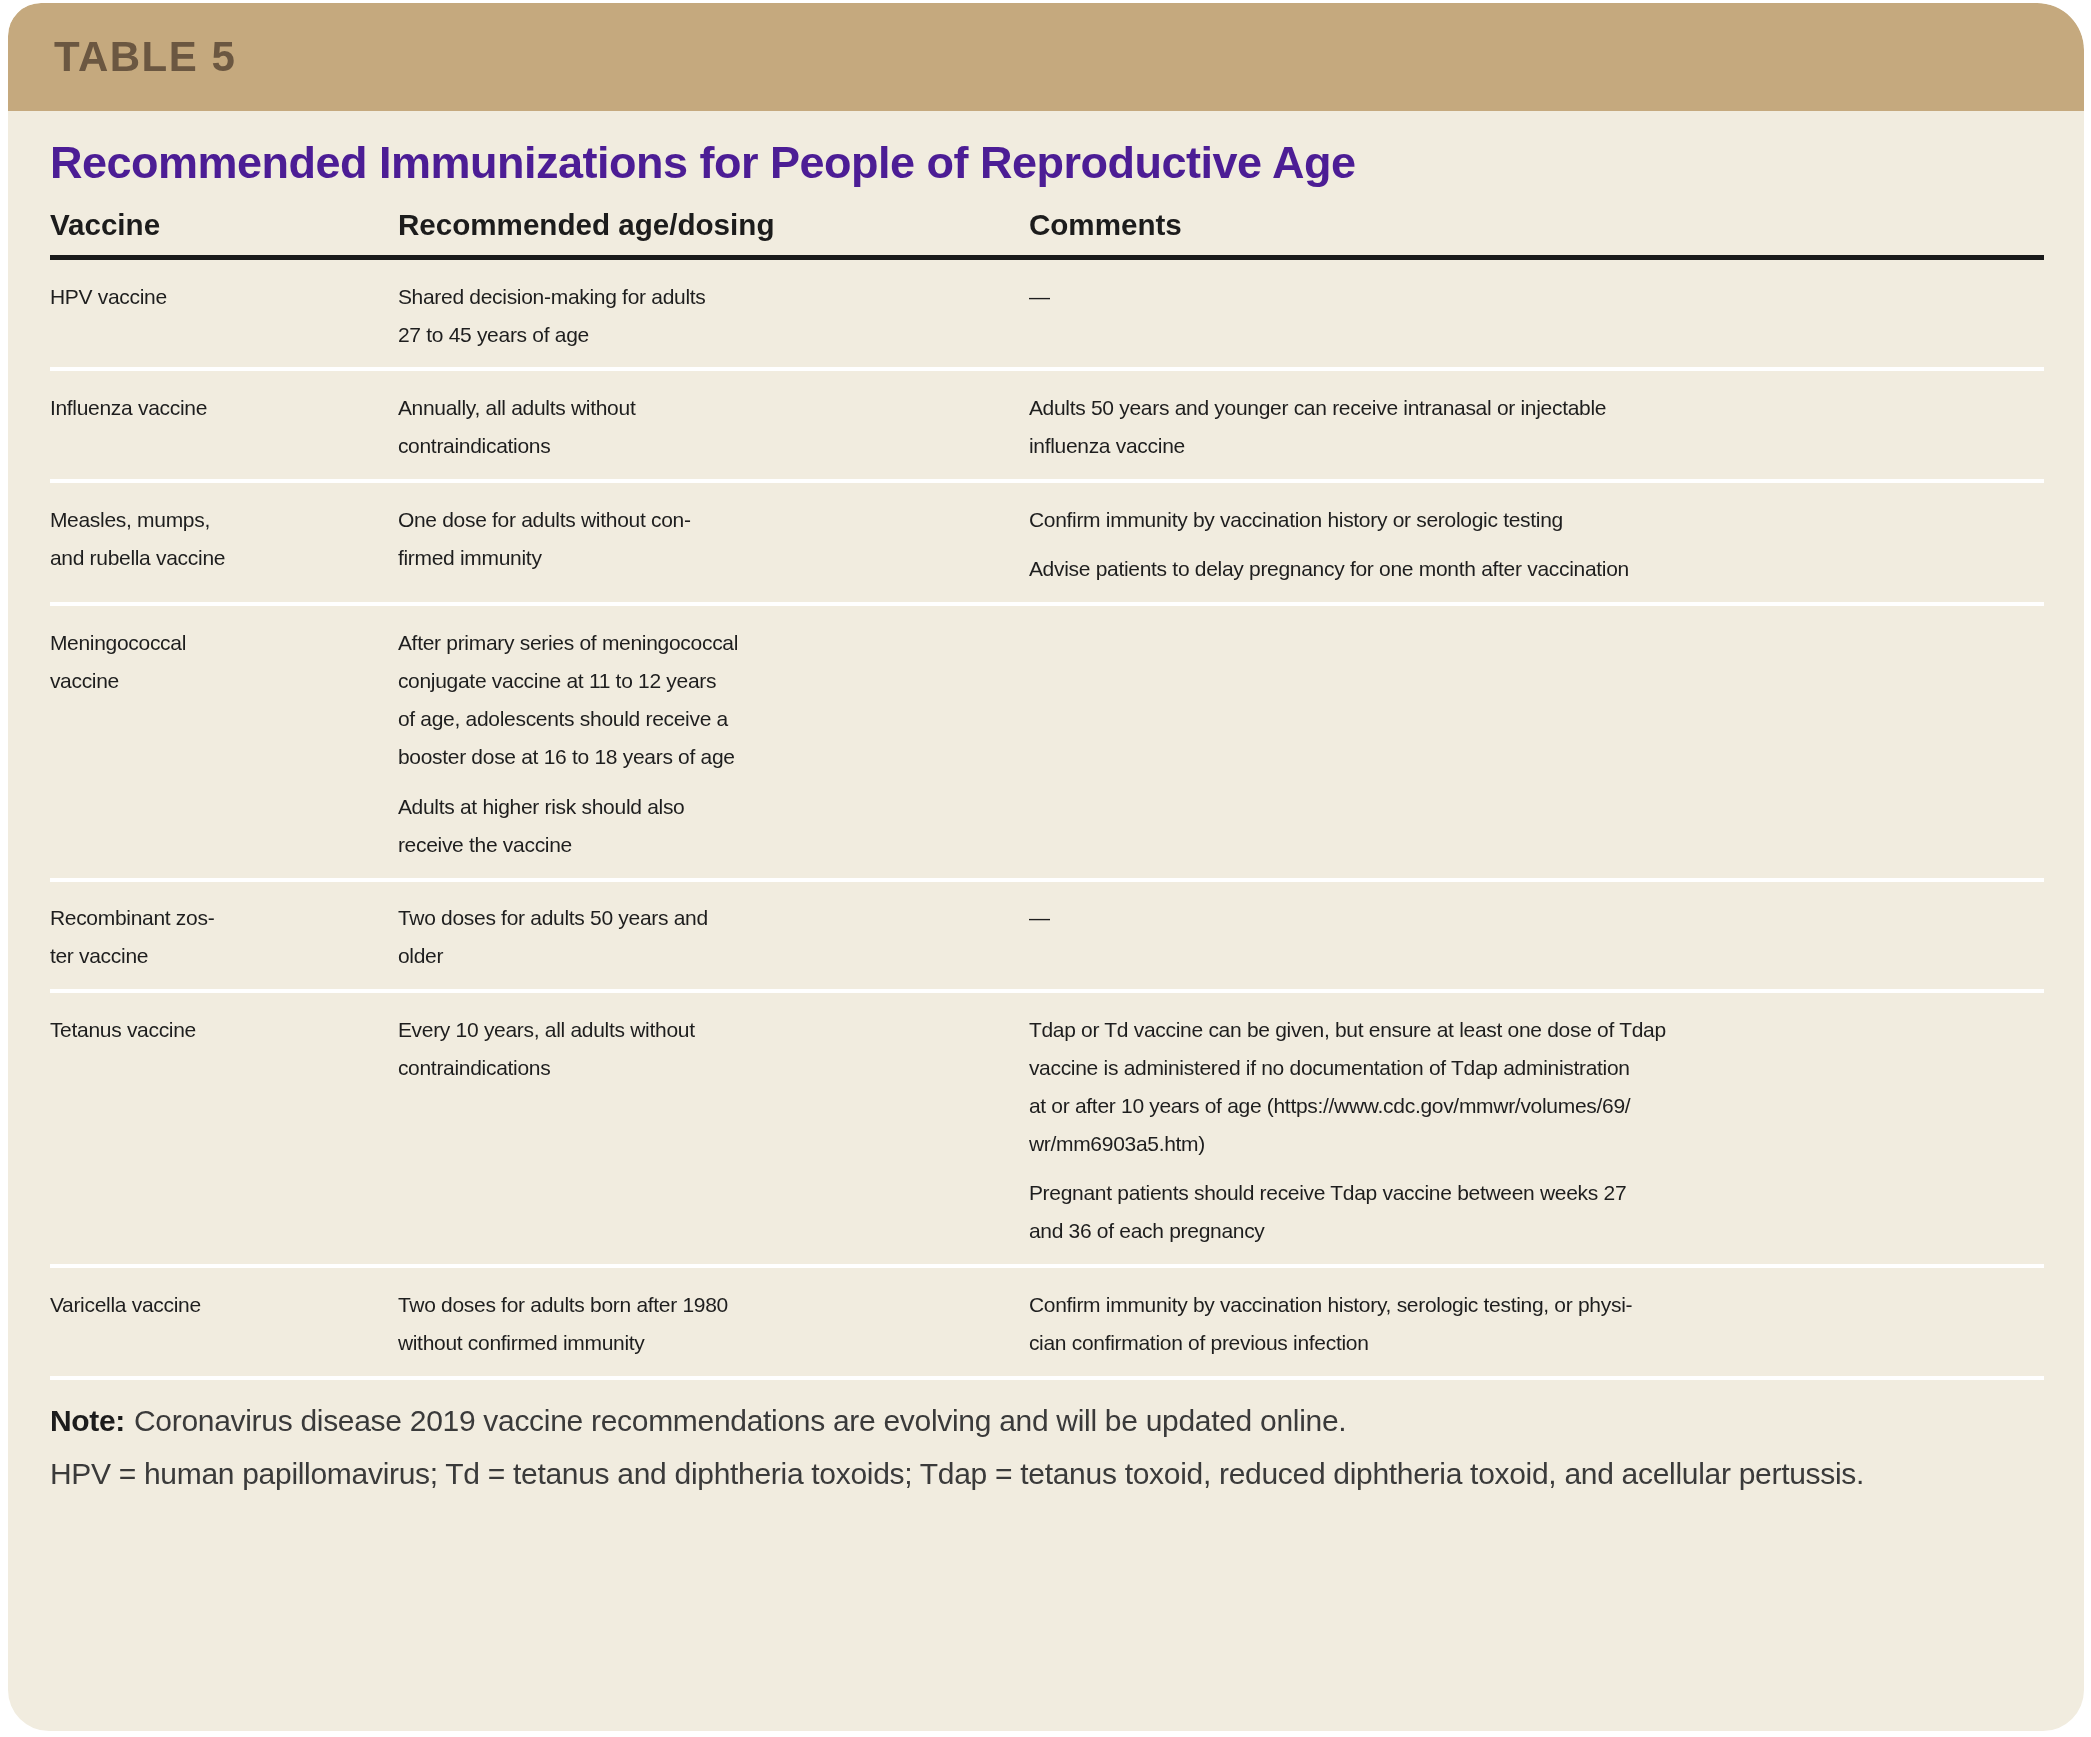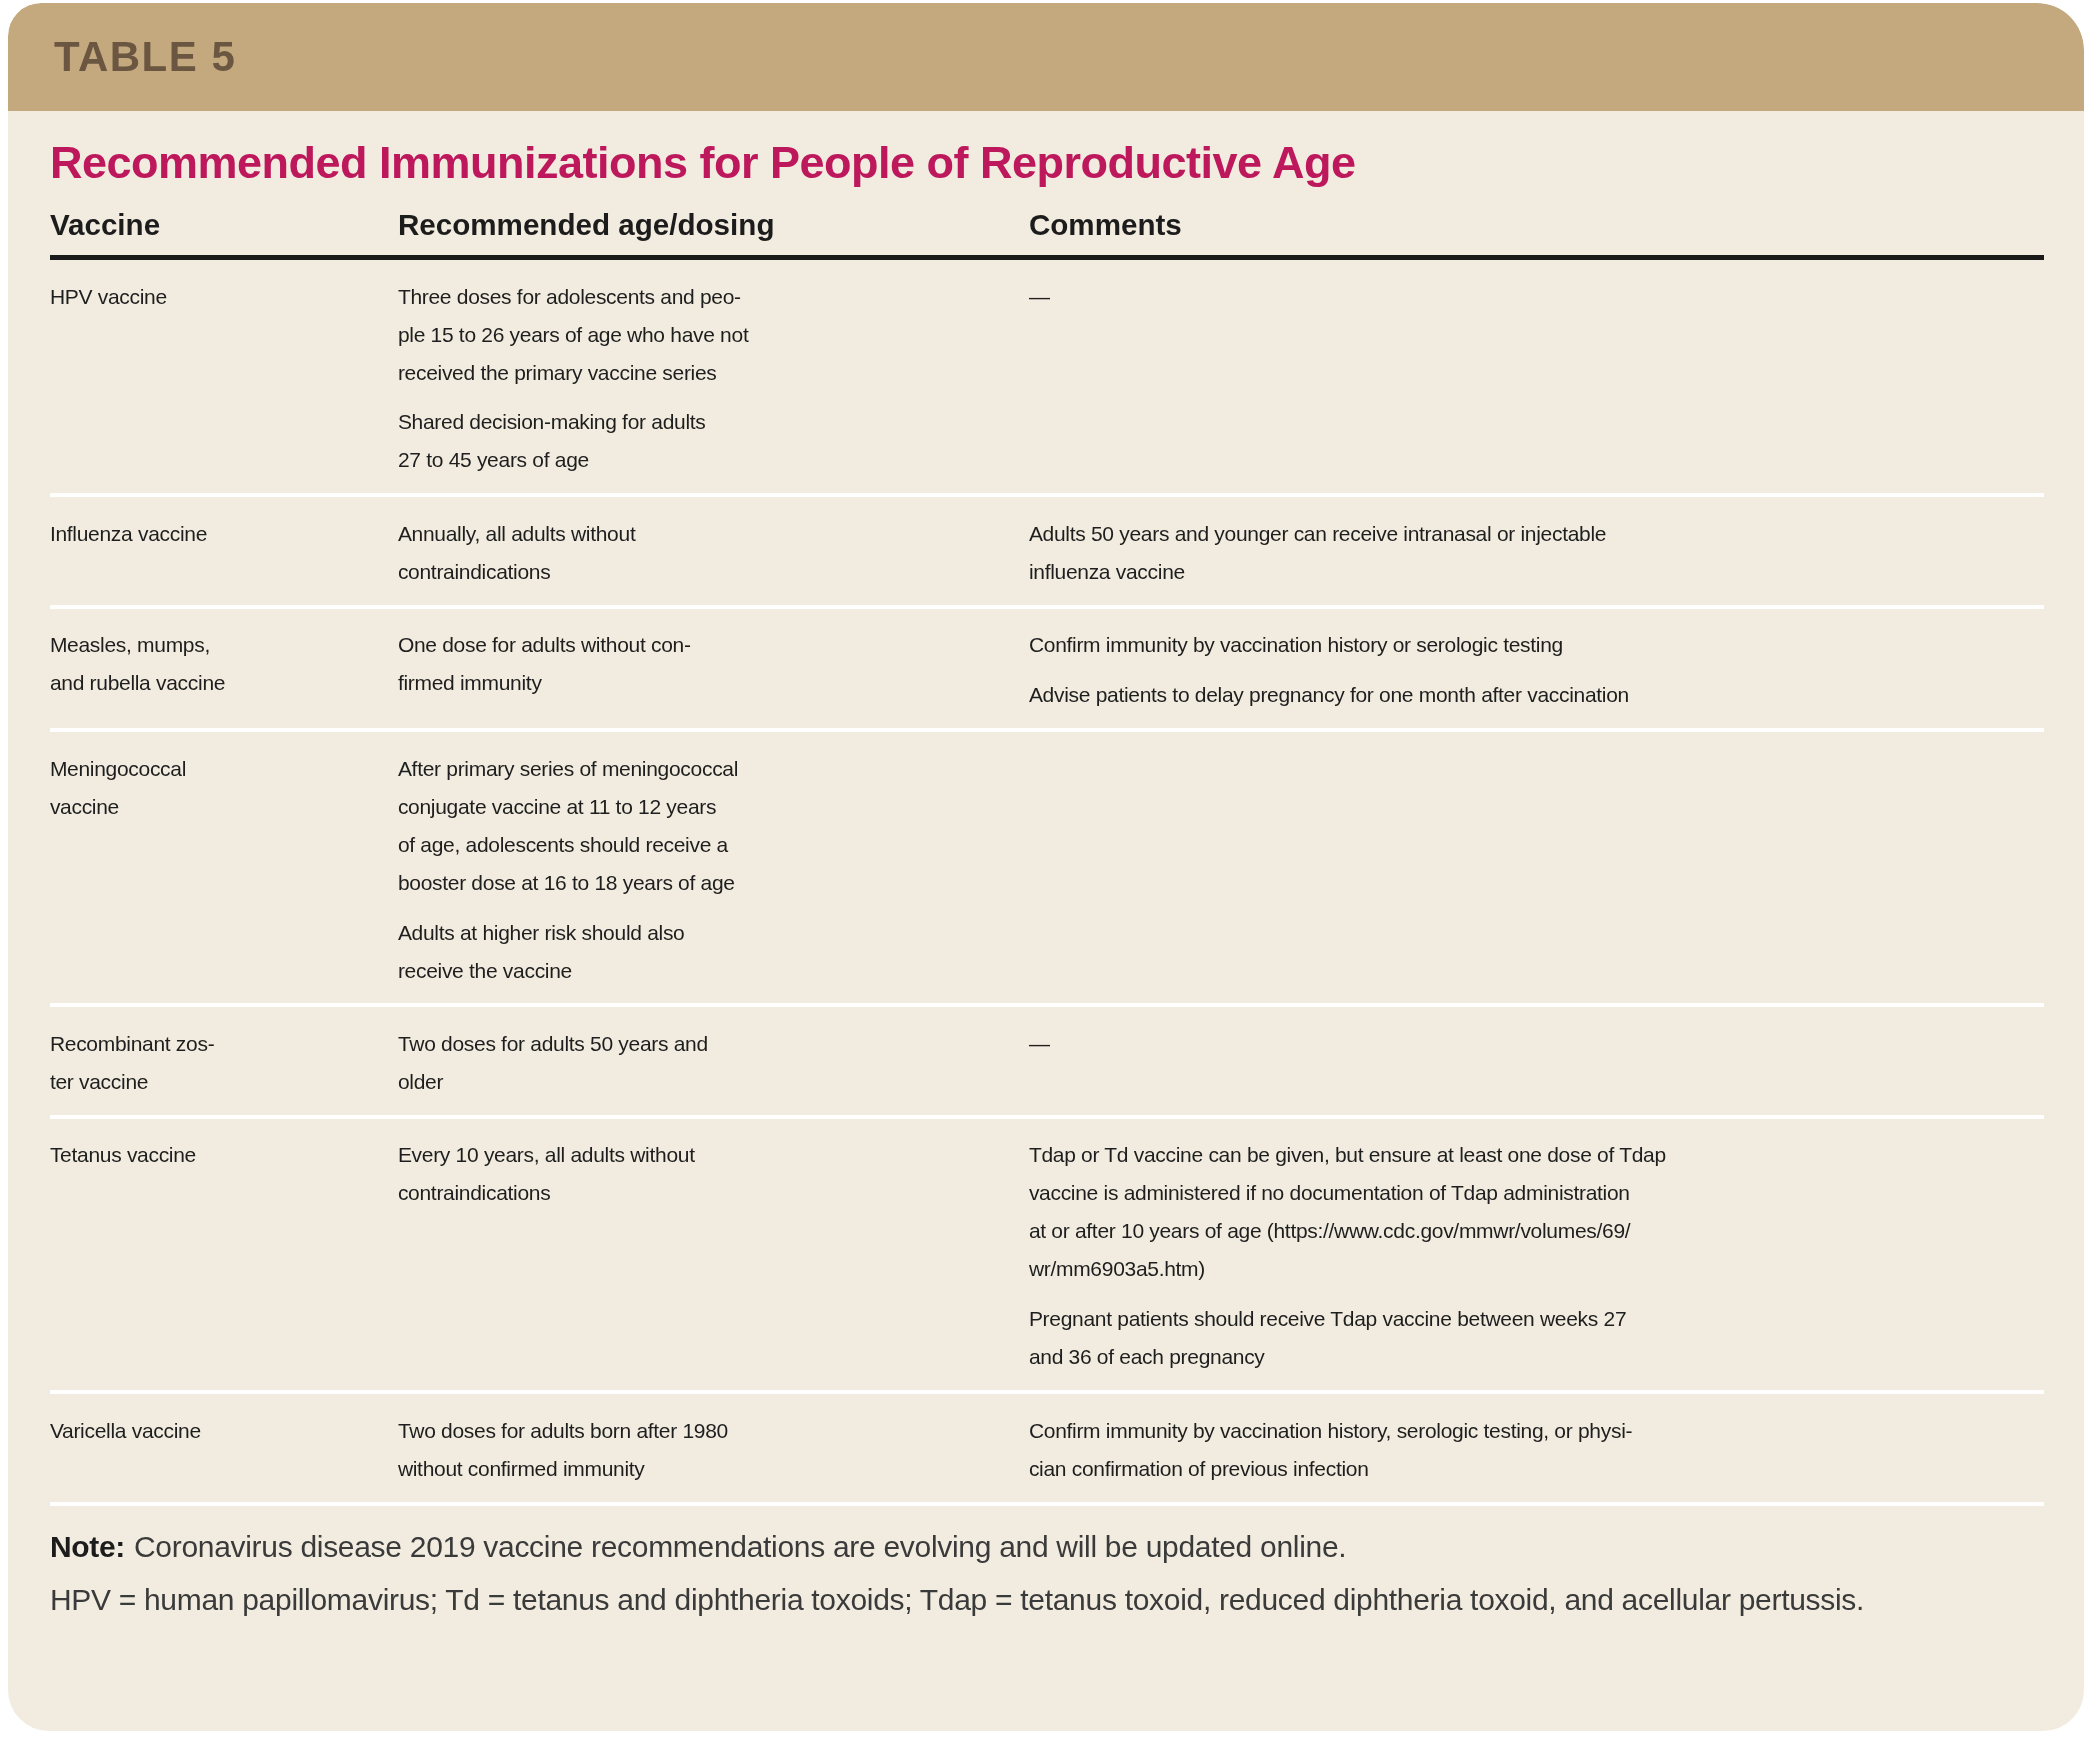--- a/index.html
+++ b/index.html
@@ -36,21 +36,21 @@
     letter-spacing: 1.5px;
     color: #6b5741;
   }
   .content {
     padding: 0 77px 0 42px;  
   }
   .title {
     margin-top: 25.6px;
     font-size: 45px;
     font-weight: bold;
-    color: #be185d;
+    color: #4c1d95;
     letter-spacing: -0.5px;
   }
   .col-headers {
     display: grid;
     grid-template-columns: 348px 631px 1fr;
     margin-top: 19.7px;
     font-size: 29.6px;
     font-weight: bold;
     color: #1c1c1c;
     margin-right: -37px;
@@ -111,23 +111,20 @@
       <div class="col-header">Recommended age/dosing</div>
       <div class="col-header">Comments</div>
     </div>
     <div class="rule"></div>
     <div class="rows" id="rows">
   <div class="row">
     <div class="cell cell-vaccine">
             <p>HPV vaccine</p>
           </div>
     <div class="cell cell-dosing">
-            <p>Three doses for adolescents and peo-
-ple 15 to 26 years of age who have not
-received the primary vaccine series</p>
             <p>Shared decision-making for adults
 27 to 45 years of age</p>
           </div>
     <div class="cell cell-comments">
             <p>—</p>
           </div>
   </div>
 
   <div class="row">
     <div class="cell cell-vaccine">

